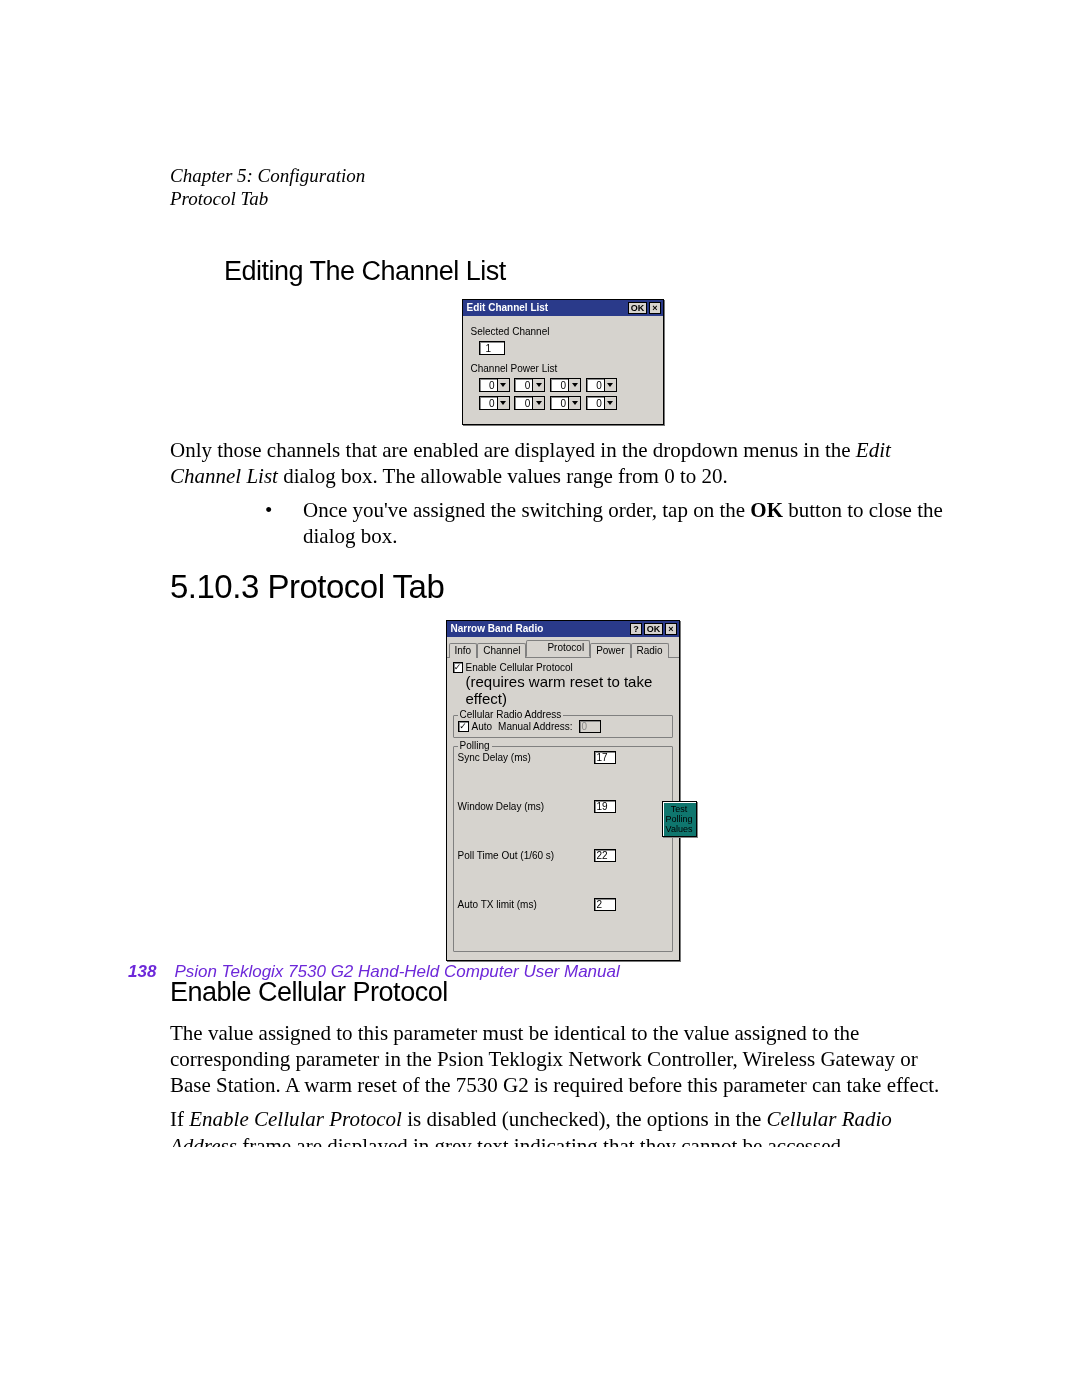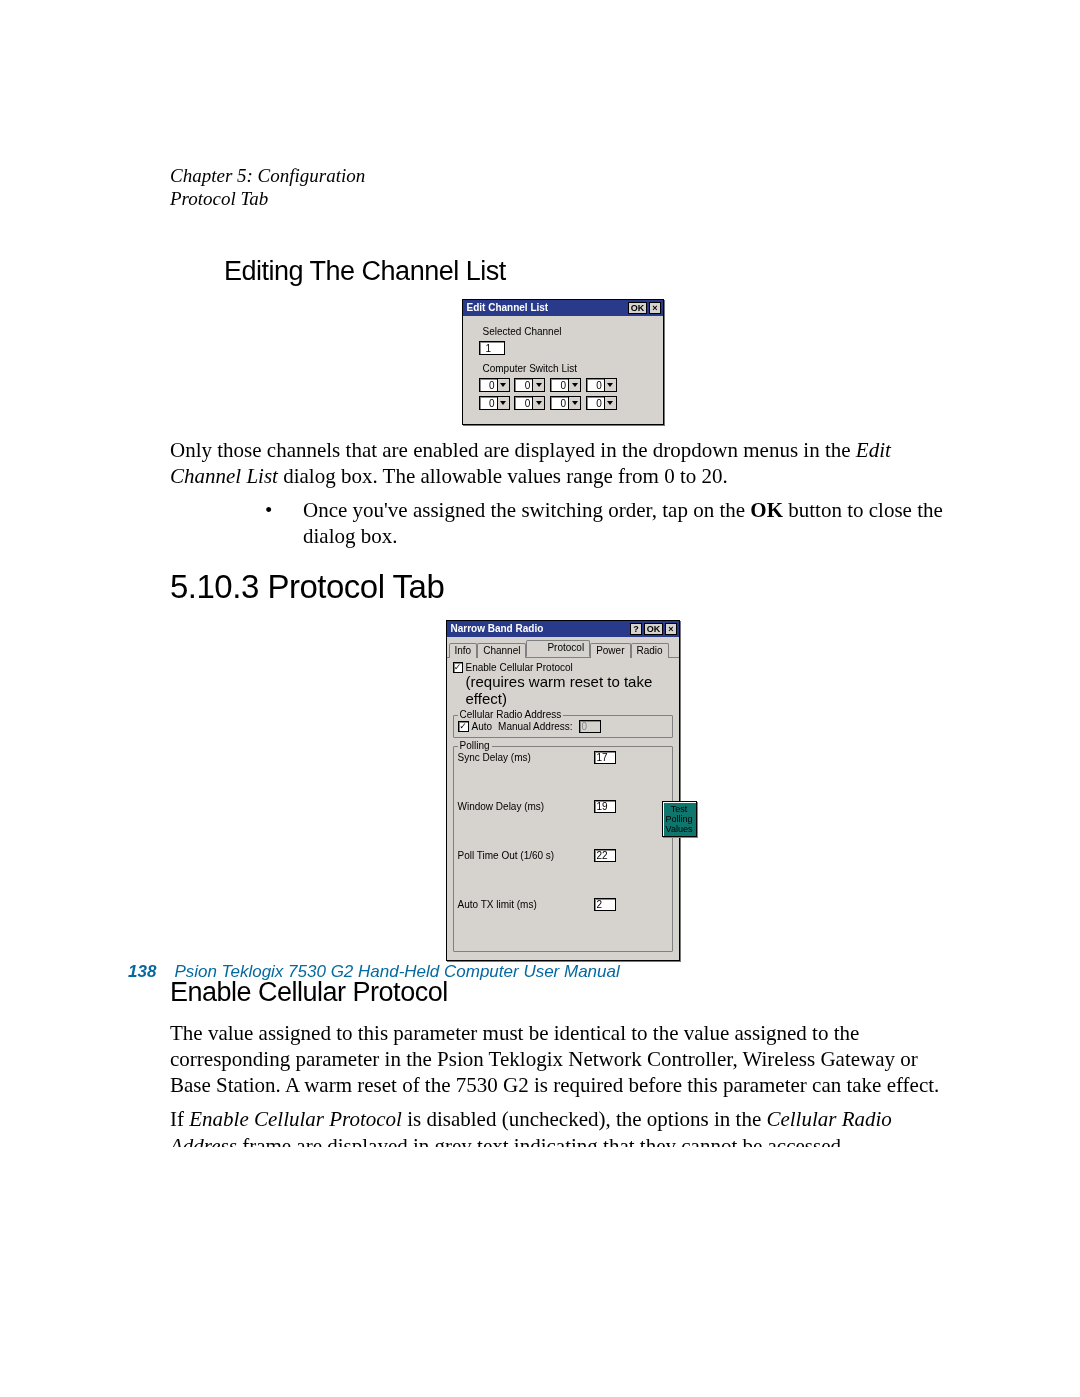--- a/index.html
+++ b/index.html
@@ -81,21 +81,21 @@
   .bold { font-weight: bold; }
 
   
   .footer {
     position: absolute;
     left: 128px;
     bottom: 165px;
     font-family: Arial, Helvetica, sans-serif;
     font-size: 17px;
     font-style: italic;
-    color: #0369a1;
+    color: #6d28d9;
   }
   .footer .pn { font-weight: bold; margin-right: 18px; }
 
   
   .figwrap { text-align: center; margin: 6px 0 12px 0; }
   .dlg1 {
     display: inline-block;
     width: 200px;
     background: #d6d3ce;
     border: 1px solid #000;
@@ -125,21 +125,21 @@
     font-size: 9px;
     line-height: 10px;
     padding: 0 2px;
     margin-left: 2px;
     display: inline-flex;
     align-items: center;
     justify-content: center;
     box-sizing: border-box;
   }
   .dlg1-body { padding: 6px 8px 10px 8px; }
-  .lbl { font-size: 10px; margin: 4px 0 4px 12px; }
+  .lbl { font-size: 10px; margin: 4px 0 4px 0; }
   .numbox {
     display: inline-block;
     width: 26px;
     height: 14px;
     background: #fff;
     border: 1px solid #000;
     box-shadow: inset 1px 1px 0 #888;
     padding: 0 0 0 3px;
     line-height: 13px;
     font-size: 10px;
@@ -307,21 +307,21 @@
       <div class="tb">
         <span class="title">Edit Channel List</span>
         <span class="btn">OK</span>
         <span class="btn">×</span>
       </div>
       <div class="dlg1-body">
         <div class="lbl">Selected Channel</div>
         <div style="margin:0 0 8px 8px;">
           <span class="numbox" style="text-align:left;padding-left:6px;">1</span>
         </div>
-        <div class="lbl">Computer Switch List</div>
+        <div class="lbl">Channel Power List</div>
         <div style="margin-left:8px;">
           <span class="ddcell">
             <span class="val">0</span>
             <span class="arrow">
                 <span class="tri"></span>
               </span>
           </span>
           <span class="ddcell">
             <span class="val">0</span>
             <span class="arrow">

